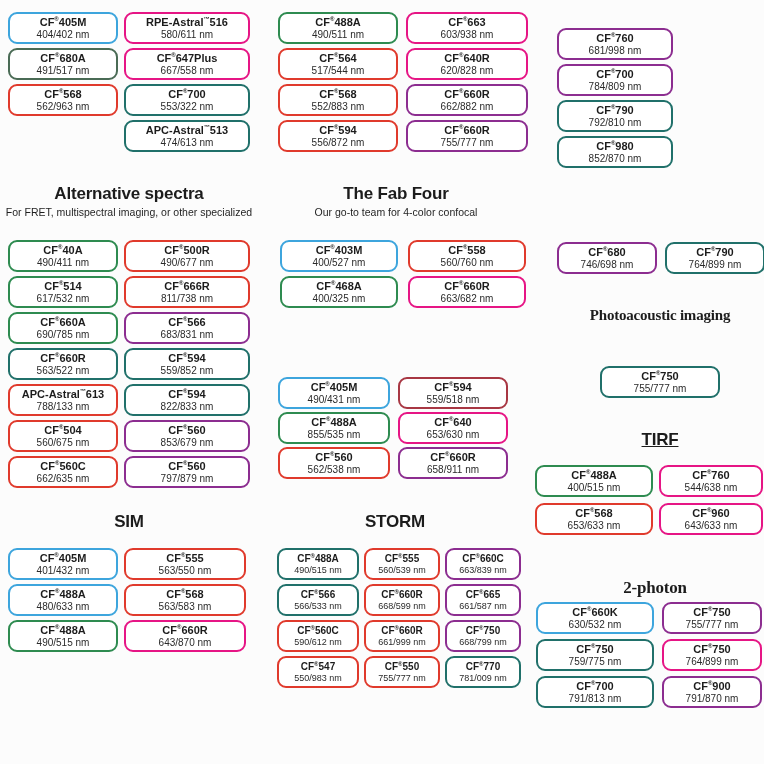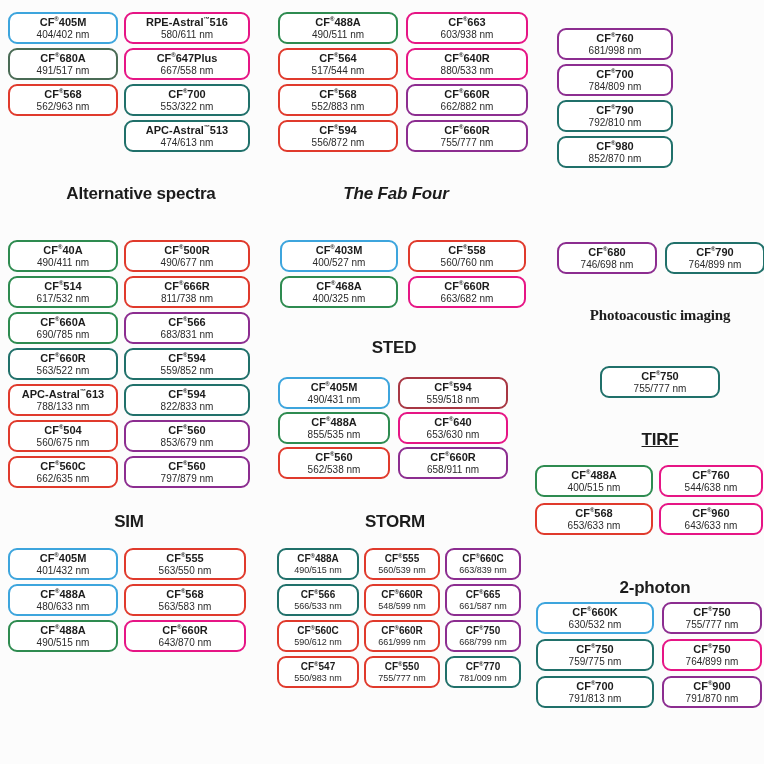--- a/index.html
+++ b/index.html
@@ -20,36 +20,36 @@
   .sm .pill-name{font-size:10px;}
   .sm .pill-val{font-size:9px;}
   .hdr{position:absolute;text-align:center;}
   .hdr .t{font-size:17px;font-weight:700;letter-spacing:-.2px;}
   .hdr .s{font-size:10.5px;margin-top:2px;color:#1f1f1f;}
   .hdr.small .t{font-size:15px;line-height:1.25;}
   
   #sec-top-a{left:8px;top:12px;gap:6px;}   #sec-top-a .c1{width:110px;gap:4px;} #sec-top-a .c2{width:126px;gap:4px;}
   #sec-top-b{left:278px;top:12px;gap:8px;} #sec-top-b .c1{width:120px;gap:4px;} #sec-top-b .c2{width:122px;gap:4px;}
   #sec-top-c{left:557px;top:28px;}         #sec-top-c .c1{width:116px;gap:4px;}
-  #hdr-alt{left:0;top:184px;width:258px;padding-left:12px;}
+  #hdr-alt{left:0;top:184px;width:258px;}
   #sec-alt{left:8px;top:240px;gap:6px;}    #sec-alt .c1{width:110px;gap:4px;}  #sec-alt .c2{width:126px;gap:4px;}
-  #hdr-fab{left:262px;top:184px;width:268px;font-style:italic;}
+  #hdr-fab{left:262px;top:184px;width:268px;}
   #sec-fab{left:280px;top:240px;gap:10px;} #sec-fab .c1,#sec-fab .c2{width:118px;gap:4px;}
   #sec-pair{left:557px;top:242px;gap:8px;} #sec-pair .c1,#sec-pair .c2{width:100px;}
   #hdr-photo{left:585px;top:306px;width:150px;font-family:Liberation Serif, serif;}
   #sec-photo{left:600px;top:366px;}        #sec-photo .c1{width:120px;}
   #hdr-sted{left:280px;top:338px;width:228px;}
   #sec-sted{left:278px;top:377px;gap:8px;} #sec-sted .c1{width:112px;gap:3px;} #sec-sted .c2{width:110px;gap:3px;}
   #hdr-tirf{left:565px;top:430px;width:190px;text-decoration:underline;}
   #sec-tirf{left:535px;top:465px;gap:6px;} #sec-tirf .c1{width:118px;gap:6px;} #sec-tirf .c2{width:104px;gap:6px;}
   #hdr-sim{left:0;top:512px;width:258px;}
   #sec-sim{left:8px;top:548px;gap:6px;}    #sec-sim .c1{width:110px;gap:4px;}  #sec-sim .c2{width:122px;gap:4px;}
   #hdr-storm{left:268px;top:512px;width:254px;}
   #sec-storm{left:277px;top:548px;gap:5px;} #sec-storm .c1{width:82px;gap:4px;} #sec-storm .c2,#sec-storm .c3{width:76px;gap:4px;}
-  #hdr-2p{left:555px;top:578px;width:200px;}
+  #hdr-2p{left:555px;top:578px;width:200px;font-family:Liberation Serif, serif;}
   #sec-2p{left:536px;top:602px;gap:8px;}   #sec-2p .c1{width:118px;gap:5px;}   #sec-2p .c2{width:100px;gap:5px;}
 </style>
 </head>
 <body>
 
 <div class="canvas">
 
   <div class="sec" id="sec-top-a">
     <div class="col c1">
         <div class="pill" style="border-color: rgb(61, 165, 221);">
@@ -104,21 +104,21 @@
     <div class="pill-val">556/872 nm</div>
   </div>
       </div>
     <div class="col c2">
         <div class="pill" style="border-color: rgb(230, 21, 133);">
     <div class="pill-name">CF<sup>®</sup>663</div>
     <div class="pill-val">603/938 nm</div>
   </div>
         <div class="pill" style="border-color: rgb(230, 21, 133);">
     <div class="pill-name">CF<sup>®</sup>640R</div>
-    <div class="pill-val">880/533 nm</div>
+    <div class="pill-val">620/828 nm</div>
   </div>
         <div class="pill" style="border-color: rgb(140, 45, 144);">
     <div class="pill-name">CF<sup>®</sup>660R</div>
     <div class="pill-val">662/882 nm</div>
   </div>
         <div class="pill" style="border-color: rgb(140, 45, 144);">
     <div class="pill-name">CF<sup>®</sup>660R</div>
     <div class="pill-val">755/777 nm</div>
   </div>
       </div>
@@ -140,20 +140,21 @@
   </div>
         <div class="pill" style="border-color: rgb(32, 112, 106);">
     <div class="pill-name">CF<sup>®</sup>980</div>
     <div class="pill-val">852/870 nm</div>
   </div>
       </div>
   </div>
 
   <div class="hdr" id="hdr-alt">
     <div class="t">Alternative spectra</div>
+    <div class="s">For FRET, multispectral imaging, or other specialized</div>
   </div>
   <div class="sec" id="sec-alt">
     <div class="col c1">
         <div class="pill" style="border-color: rgb(46, 139, 80);">
     <div class="pill-name">CF<sup>®</sup>40A</div>
     <div class="pill-val">490/411 nm</div>
   </div>
         <div class="pill" style="border-color: rgb(46, 139, 80);">
     <div class="pill-name">CF<sup>®</sup>514</div>
     <div class="pill-val">617/532 nm</div>
@@ -206,20 +207,21 @@
   </div>
         <div class="pill" style="border-color: rgb(140, 45, 144);">
     <div class="pill-name">CF<sup>®</sup>560</div>
     <div class="pill-val">797/879 nm</div>
   </div>
       </div>
   </div>
 
   <div class="hdr" id="hdr-fab">
     <div class="t">The Fab Four</div>
+    <div class="s">Our go-to team for 4-color confocal</div>
   </div>
   <div class="sec" id="sec-fab">
     <div class="col c1">
         <div class="pill" style="border-color: rgb(61, 165, 221);">
     <div class="pill-name">CF<sup>®</sup>403M</div>
     <div class="pill-val">400/527 nm</div>
   </div>
         <div class="pill" style="border-color: rgb(46, 139, 80);">
     <div class="pill-name">CF<sup>®</sup>468A</div>
     <div class="pill-val">400/325 nm</div>
@@ -257,23 +259,20 @@
   </div>
   <div class="sec" id="sec-photo">
     <div class="col c1">
         <div class="pill" style="border-color: rgb(32, 112, 106);">
     <div class="pill-name">CF<sup>®</sup>750</div>
     <div class="pill-val">755/777 nm</div>
   </div>
       </div>
   </div>
 
-  <div class="hdr" id="hdr-sted">
-    <div class="t">STED</div>
-  </div>
   <div class="sec" id="sec-sted">
     <div class="col c1">
         <div class="pill" style="border-color: rgb(61, 165, 221);">
     <div class="pill-name">CF<sup>®</sup>405M</div>
     <div class="pill-val">490/431 nm</div>
   </div>
         <div class="pill" style="border-color: rgb(46, 139, 80);">
     <div class="pill-name">CF<sup>®</sup>488A</div>
     <div class="pill-val">855/535 nm</div>
   </div>
@@ -380,21 +379,21 @@
     <div class="pill-val">550/983 nm</div>
   </div>
       </div>
     <div class="col c2">
         <div class="pill" style="border-color: rgb(224, 58, 44);">
     <div class="pill-name">CF<sup>®</sup>555</div>
     <div class="pill-val">560/539 nm</div>
   </div>
         <div class="pill" style="border-color: rgb(224, 58, 44);">
     <div class="pill-name">CF<sup>®</sup>660R</div>
-    <div class="pill-val">548/599 nm</div>
+    <div class="pill-val">668/599 nm</div>
   </div>
         <div class="pill" style="border-color: rgb(224, 58, 44);">
     <div class="pill-name">CF<sup>®</sup>660R</div>
     <div class="pill-val">661/999 nm</div>
   </div>
         <div class="pill" style="border-color: rgb(224, 58, 44);">
     <div class="pill-name">CF<sup>®</sup>550</div>
     <div class="pill-val">755/777 nm</div>
   </div>
       </div>

